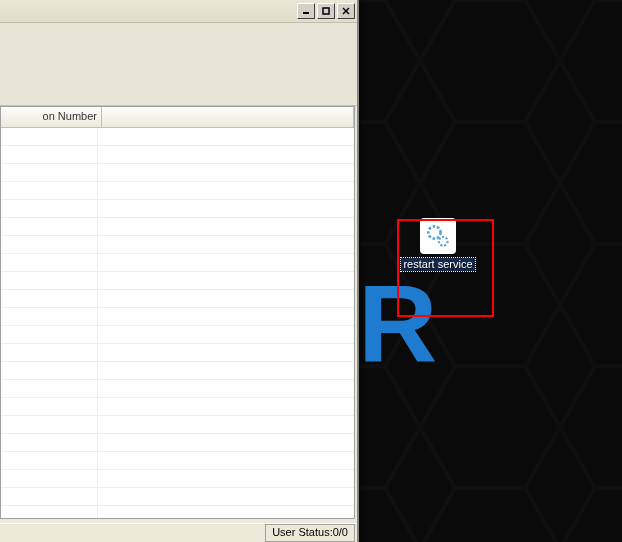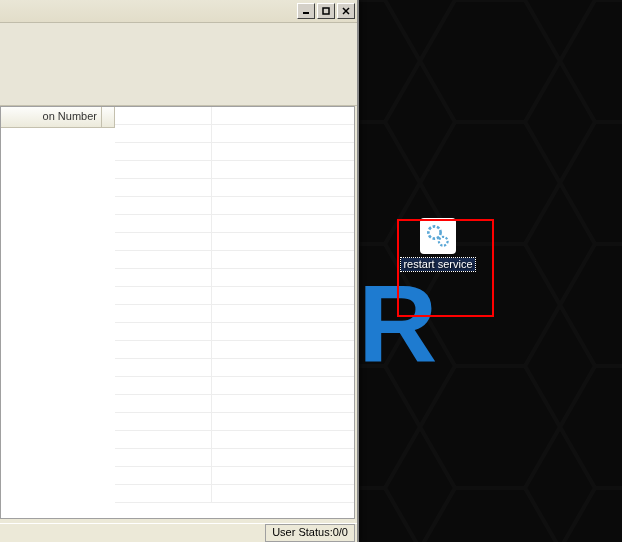--- a/index.html
+++ b/index.html
@@ -129,21 +129,21 @@
     border-bottom: 1px solid #c4c0ae;
   }
 
   
   .list-container {
     flex: 1;
     background: #fff;
     border: 1px solid #a0a0a0;
     margin: 0 2px;
     display: flex;
-    flex-direction: row;
+    flex-direction: column;
     overflow: hidden;
   }
   .list-header {
     display: flex;
     height: 20px;
     background: linear-gradient(#fdfdfb,#eceadb);
     border-bottom: 1px solid #c4c0ae;
     flex-shrink: 0;
   }
   .list-header .col {

